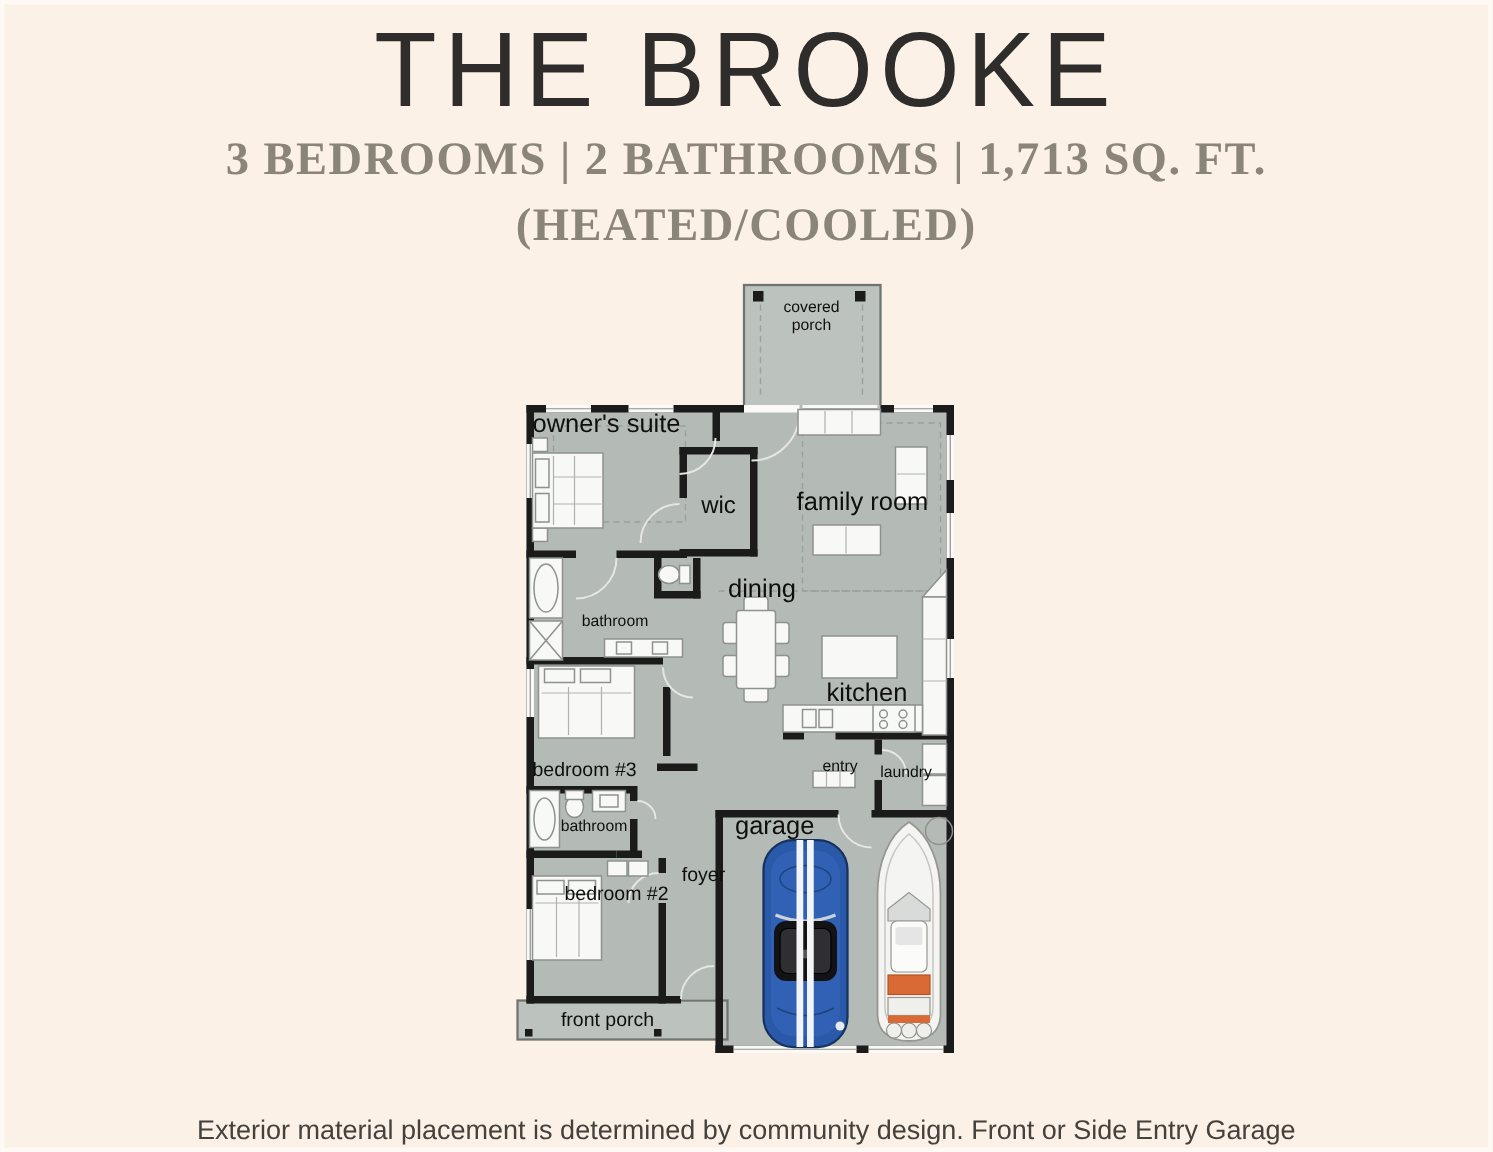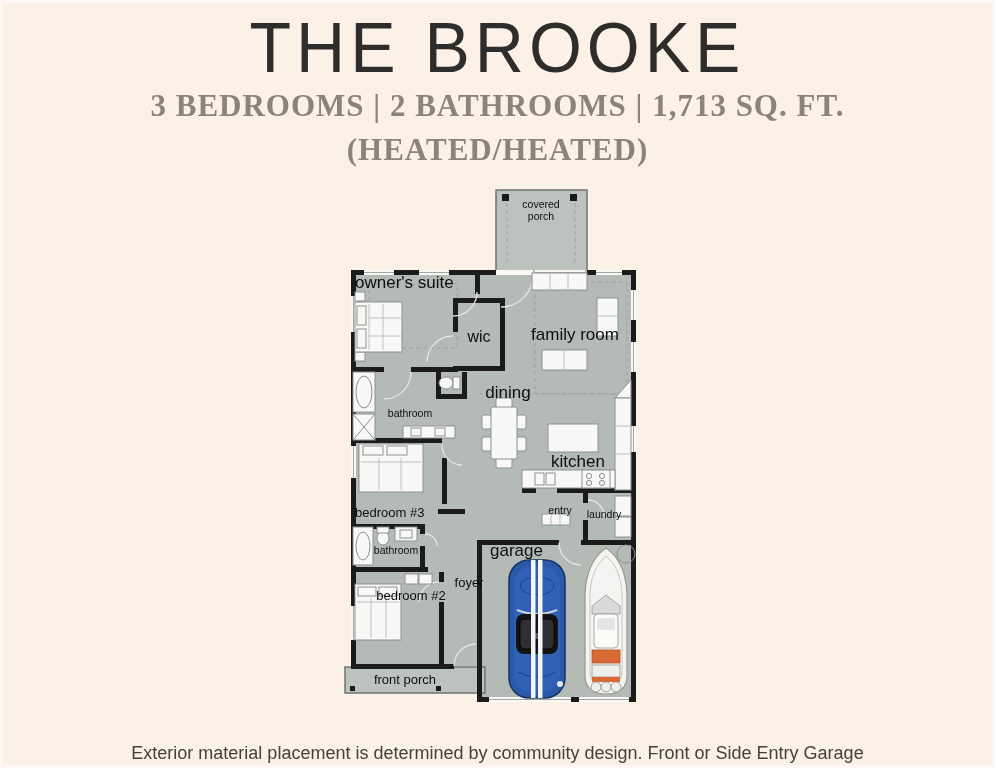--- a/index.html
+++ b/index.html
@@ -41,21 +41,21 @@
   .dash{fill:none;stroke:#99a19c;stroke-width:.9;stroke-dasharray:4 3;}
   .lbl{font-family:"Liberation Sans",sans-serif;fill:#0e0e0e;}
 </style>
 </head>
 <body>
 
 <div class="frame"></div>
 
 <div class="title">THE BROOKE</div>
 <div class="subtitle">3 BEDROOMS | 2 BATHROOMS | 1,713 SQ. FT.</div>
-<div class="subtitle2">(HEATED/HEATED)</div>
+<div class="subtitle2">(HEATED/COOLED)</div>
 
 <div class="plan">
 <svg width="336" height="532" viewBox="0 0 336 532" xmlns="http://www.w3.org/2000/svg">
 
   <g>
     <rect class="porchfill" x="157" y="4" width="91" height="81"></rect>
     <rect class="floor" x="12" y="84" width="285" height="270"></rect>
     <rect class="floor" x="12" y="354" width="128" height="126"></rect>
     <rect class="floor" x="138" y="354" width="159" height="162"></rect>
     <rect class="porchfill" x="6" y="481" width="140" height="26"></rect>

